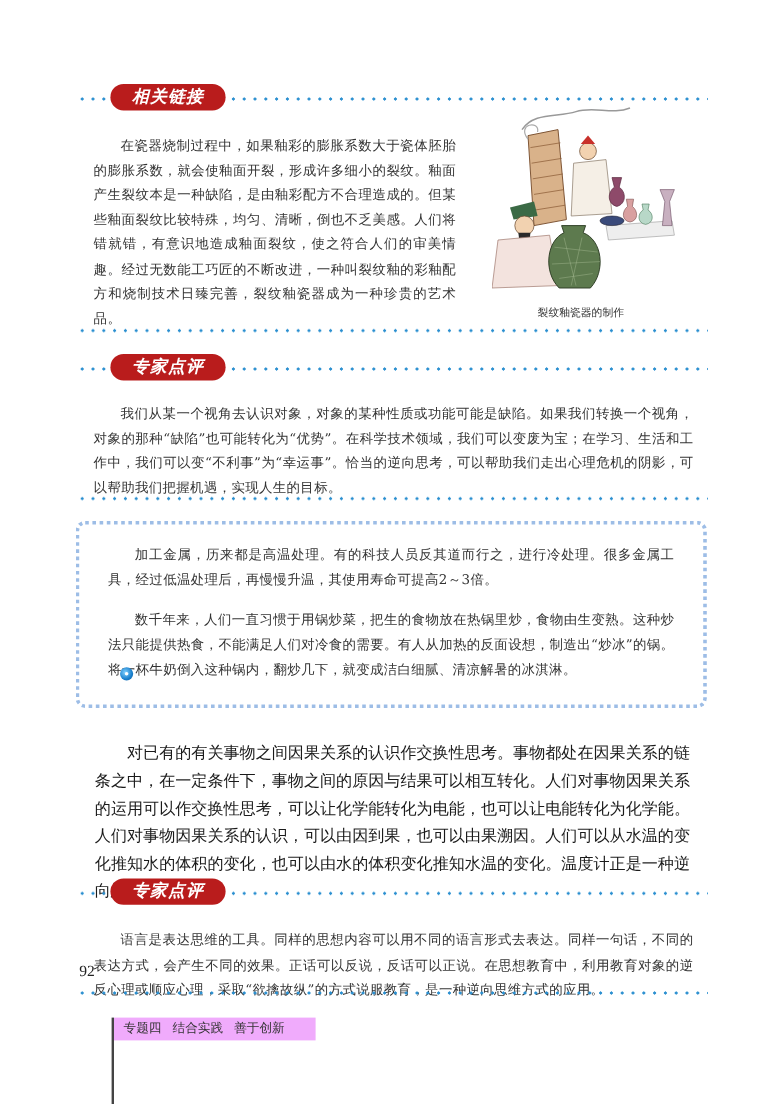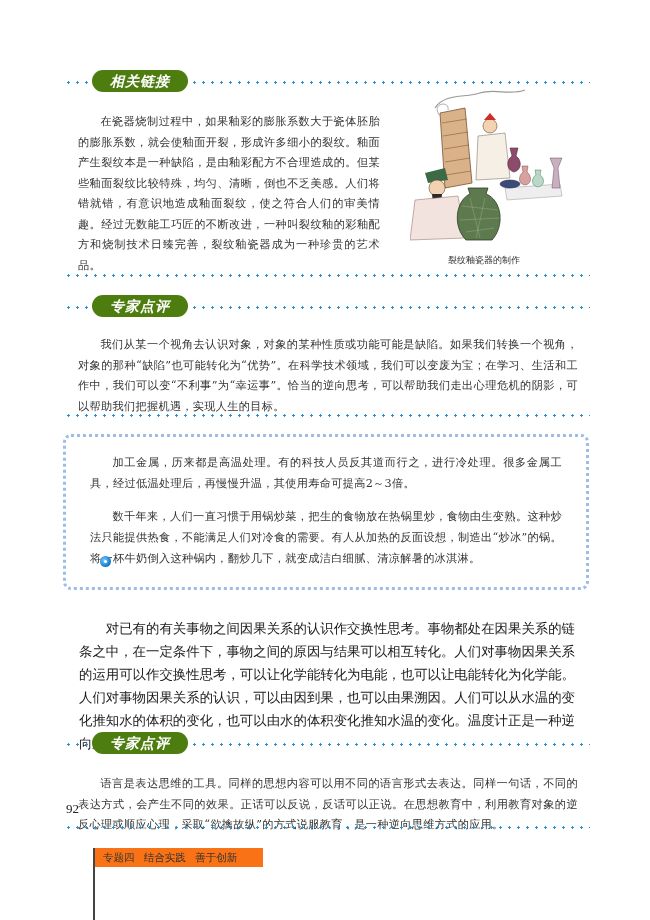--- a/index.html
+++ b/index.html
@@ -8,21 +8,21 @@
       font-family: "DejaVu Serif", "Liberation Serif", serif; color: #222;
       overflow: hidden;
     }
     .dotline {
       position: absolute; height: 3px;
       background-image: radial-gradient(circle, #2a8fd0 1.1px, transparent 1.4px);
       background-size: 9px 3px; background-repeat: repeat-x;
     }
     .badge {
       position: absolute; height: 22px; line-height: 22px;
-      background: #4d7c0f; color: #fff; border-radius: 11px;
+      background: #b91c1c; color: #fff; border-radius: 11px;
       font-family: "DejaVu Sans", "Liberation Sans", sans-serif;
       font-size: 14px; font-style: italic; font-weight: bold;
       padding: 0 18px; letter-spacing: 1px;
     }
     .small-text {
       position: absolute; font-size: 11.2px; line-height: 20.5px;
       color: #333; letter-spacing: 0.3px; text-align: justify;
     }
     .small-text p { margin: 12px; text-indent: 2em; }
     .caption {
@@ -47,21 +47,21 @@
       content: ""; position: absolute; left: 4px; top: 4px; width: 3px; height: 3px;
       background: #fff; border-radius: 50%;
     }
     .footer-num {
       position: absolute; left: 66px; top: 801px;
       font-family: Liberation Serif, serif; font-size: 13px; color: #222;
     }
     .footer-vline { position: absolute; left: 93px; top: 848px; width: 1.5px; height: 72px; background: #444; }
     .footer-band {
       position: absolute; left: 95px; top: 848px; width: 160px; height: 19px; line-height: 19px;
-      background: #f97316; font-family: "DejaVu Sans", "Liberation Sans", sans-serif;
+      background: #f0abfc; font-family: "DejaVu Sans", "Liberation Sans", sans-serif;
       font-size: 10.5px; color: #333; padding-left: 8px; word-spacing: 6px;
     }
   </style>
 </head>
 <body>
 
 <div class="dotline" style="left:64px; top:81px; width:526px;"></div>
 <div class="badge" style="left:92px; top:70px;">相关链接</div>
 <div class="small-text" style="left:66px; top:100px; width:326px;">
   <p>在瓷器烧制过程中，如果釉彩的膨胀系数大于瓷体胚胎的膨胀系数，就会使釉面开裂，形成许多细小的裂纹。釉面产生裂纹本是一种缺陷，是由釉彩配方不合理造成的。但某些釉面裂纹比较特殊，均匀、清晰，倒也不乏美感。人们将错就错，有意识地造成釉面裂纹，使之符合人们的审美情趣。经过无数能工巧匠的不断改进，一种叫裂纹釉的彩釉配方和烧制技术日臻完善，裂纹釉瓷器成为一种珍贵的艺术品。</p>

